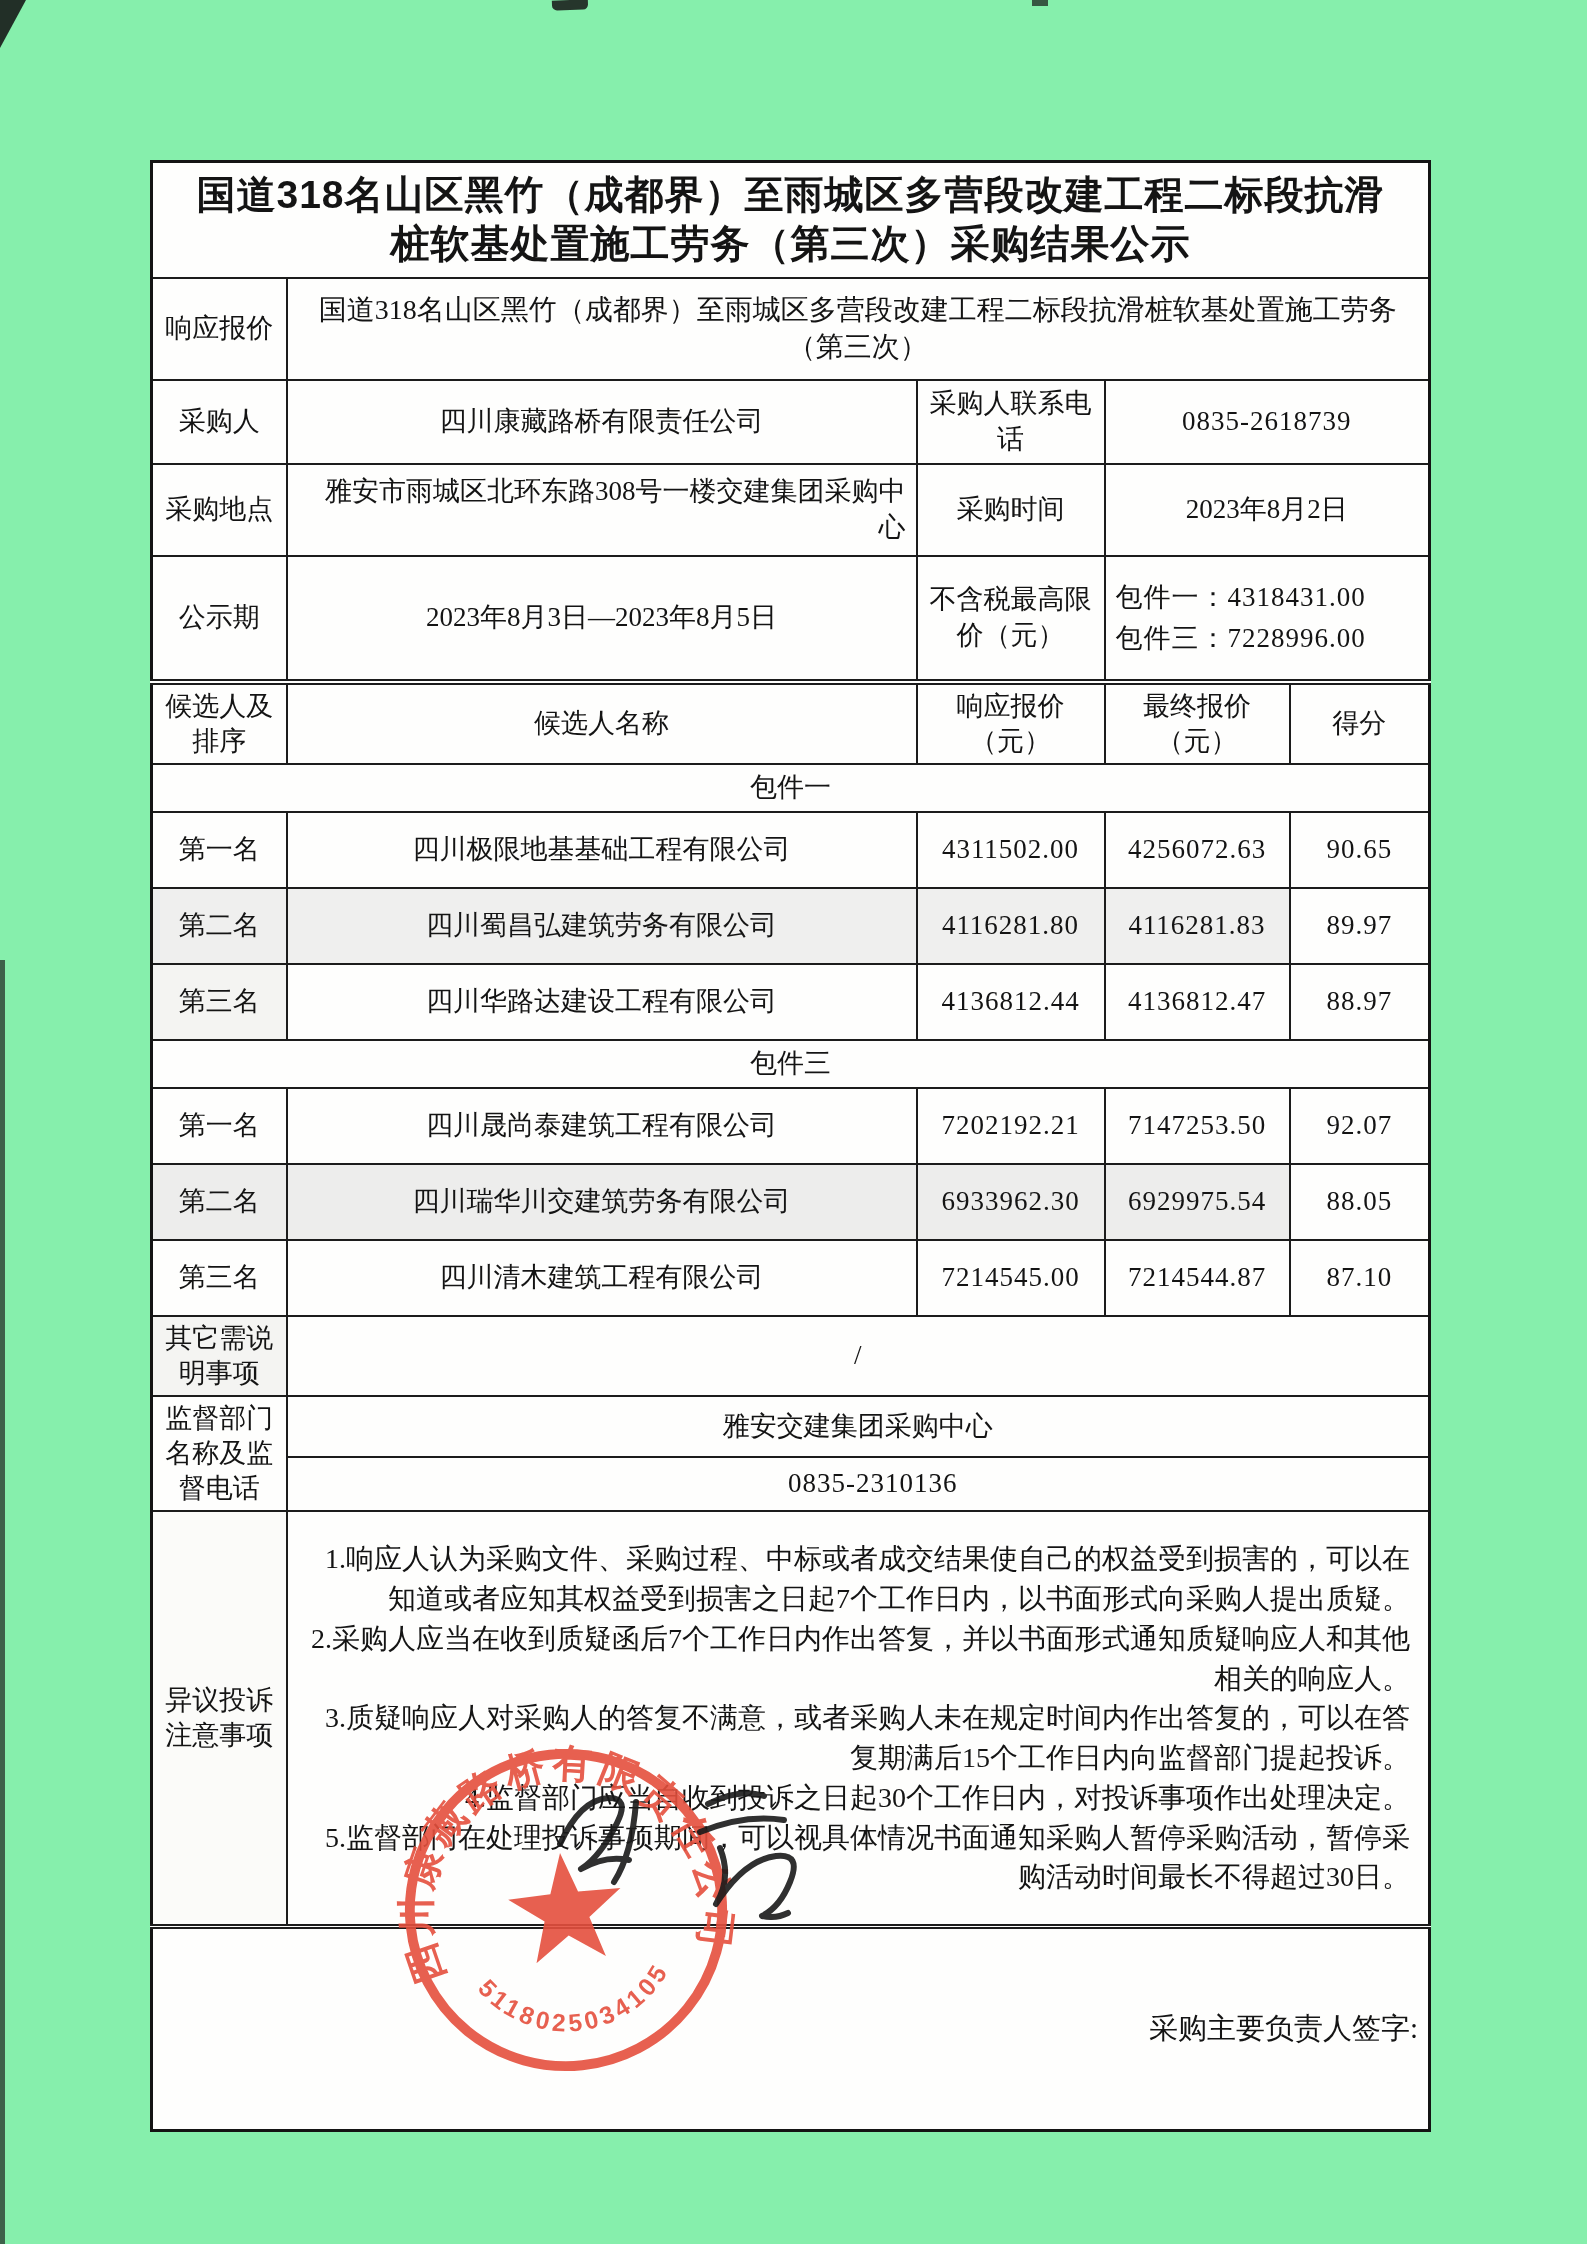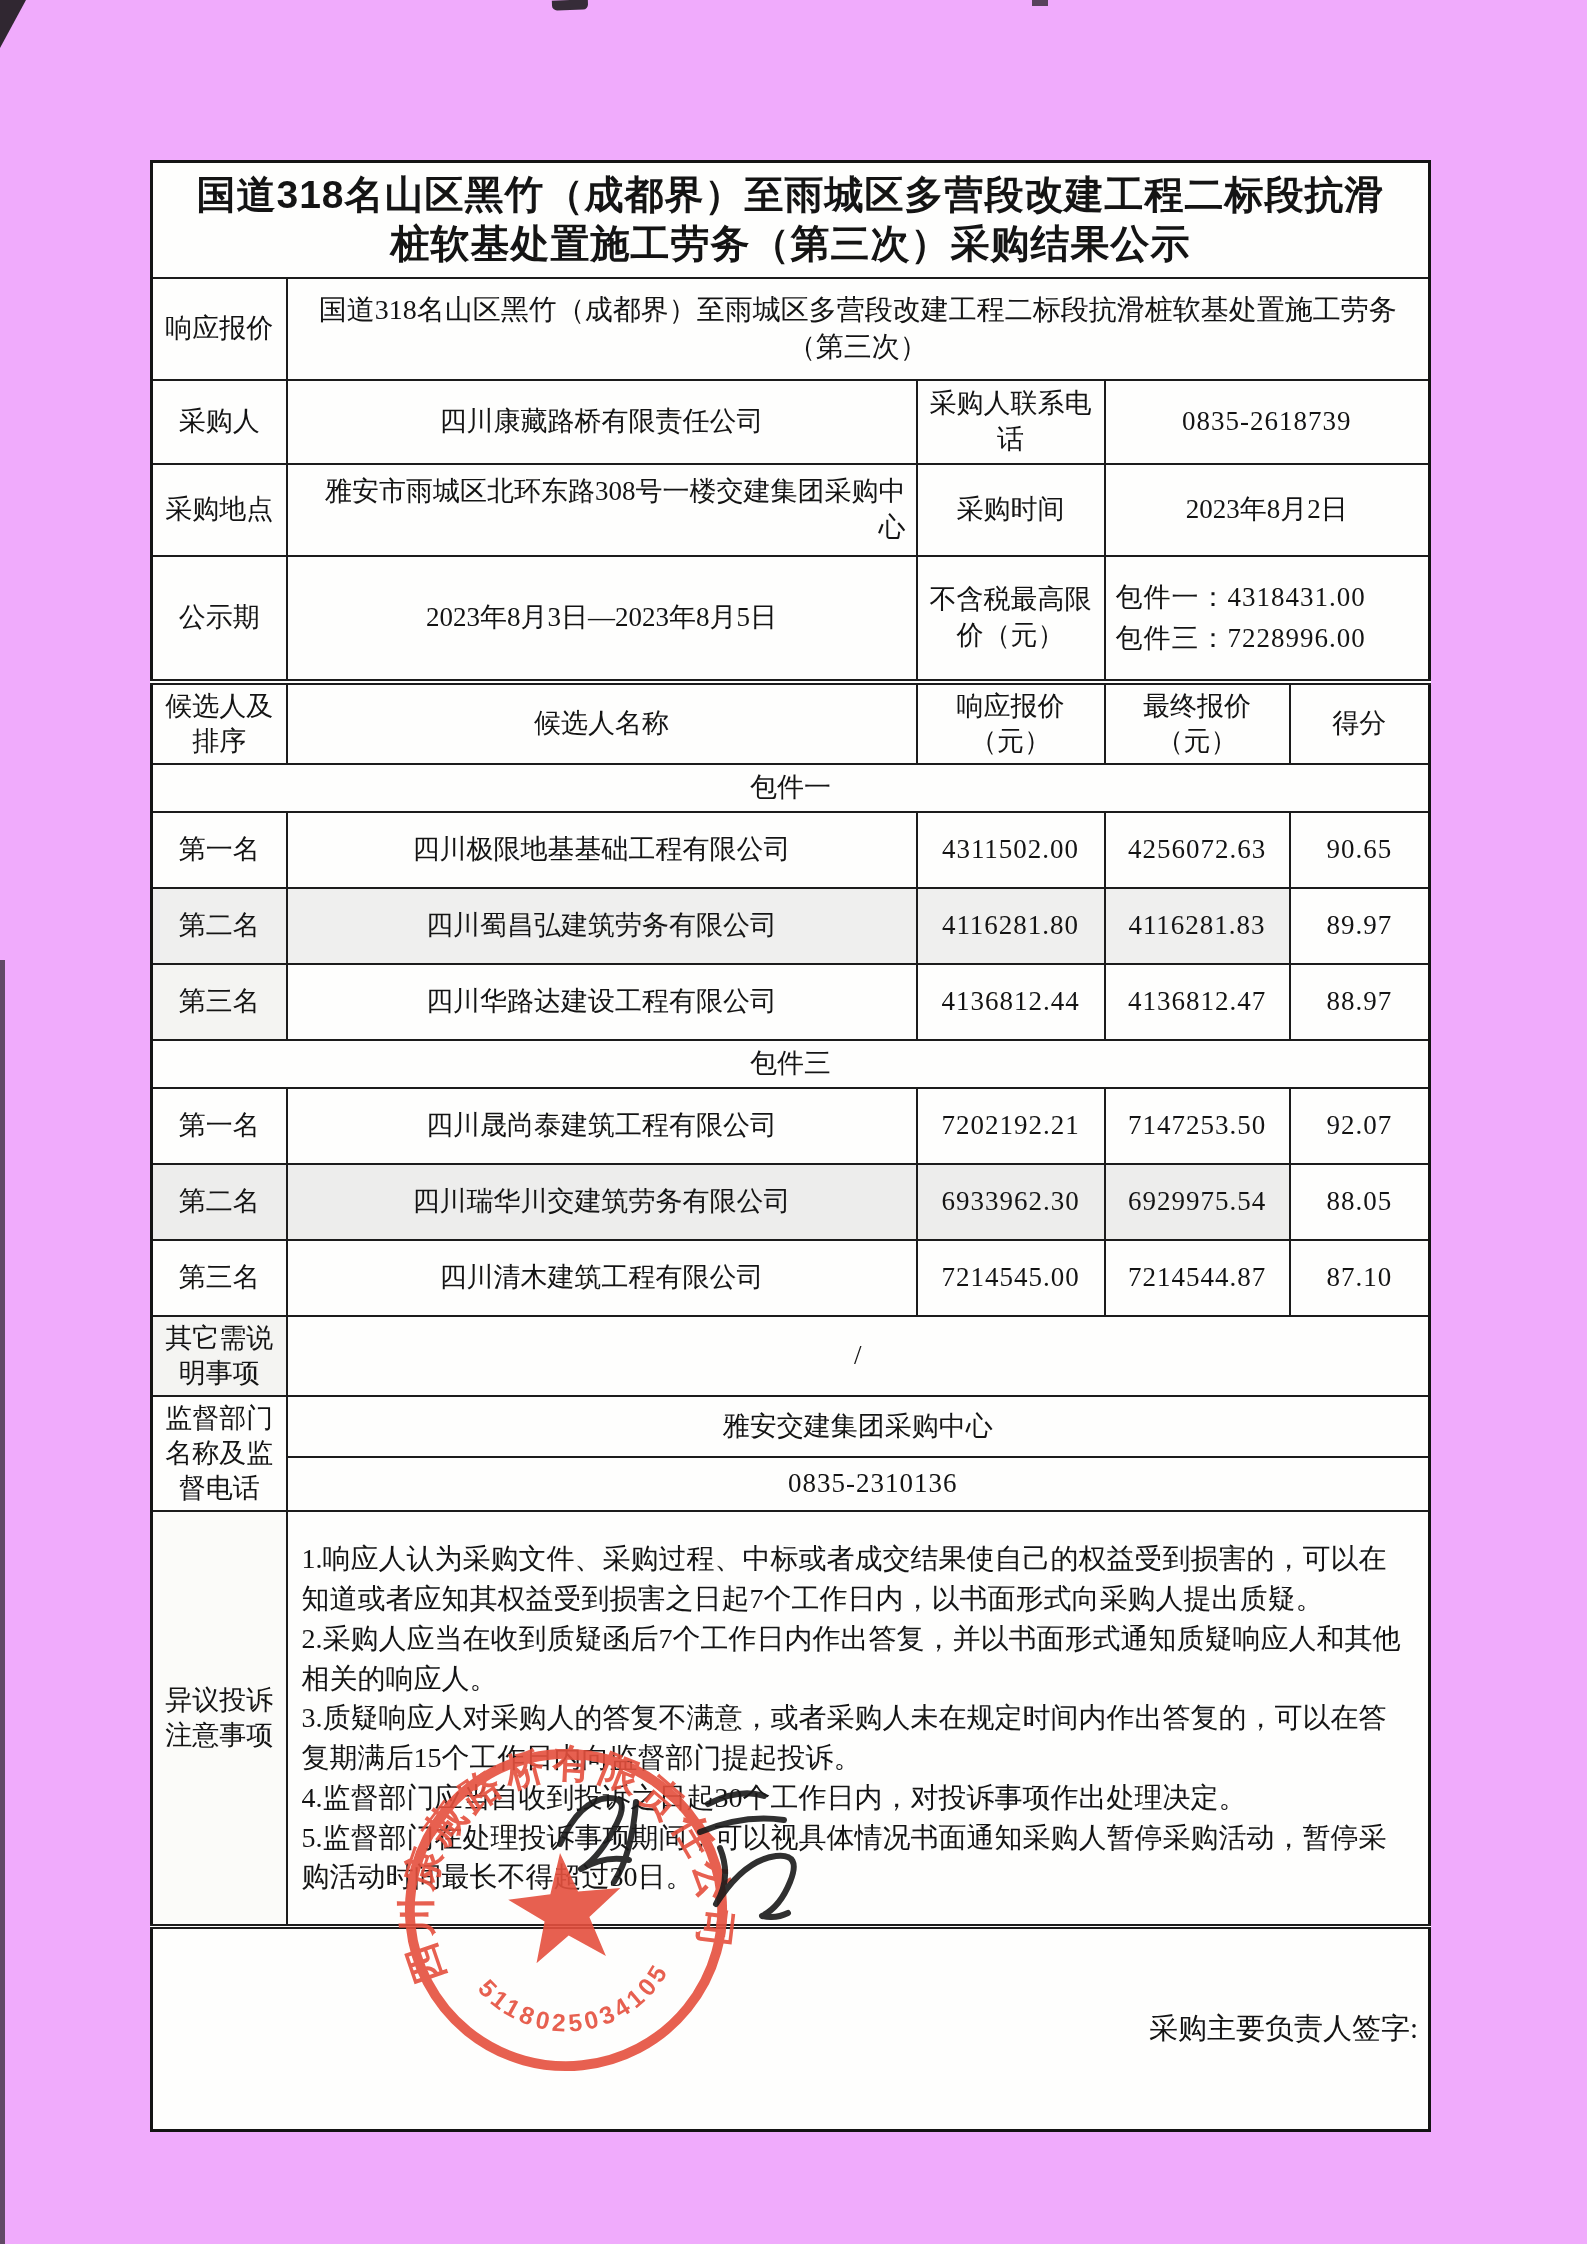--- a/index.html
+++ b/index.html
@@ -5,21 +5,21 @@
   html,body{margin:0;padding:0;}
   body{
     width:1587px;height:2244px;
     background:#e9e9e9;
     font-family:"Liberation Serif","DejaVu Serif",serif;
     color:#141414;
     position:relative;
   }
   .page{
     position:absolute;inset:0;
-    background:#f0abfc;
+    background:#86efac;
     overflow:hidden;
     text-decoration:underline;
   }
   
   .artifact{position:absolute;background:#151515;}
   .artifact.corner-topleft{left:0;top:0;width:26px;height:48px;clip-path:polygon(0 0,100% 0,0 100%);opacity:.88;}
   .artifact.top-dash-1{left:552px;top:0;width:36px;height:10px;opacity:.85;transform:rotate(-2deg);border-radius:0 0 5px 5px;}
   .artifact.top-dash-2{left:1032px;top:0;width:16px;height:6px;opacity:.7;}
   .artifact.left-streak{left:0;top:960px;width:5px;height:1284px;opacity:.65;}
   
@@ -58,21 +58,21 @@
   .r-sup-b td{height:42px;padding-left:40px;}
   .r-objection td{height:392px;}
   .r-sign td{
     height:192px;border-top:5px double #1c1c1c;
     text-align:right;vertical-align:middle;padding-left:16px;
     font-size:29px;
   }
   .label-cell{padding:4px 8px;}
   .obj-label{background:#fbfbf9;}
   .obj-text{
-    text-align:left;vertical-align:middle;
+    text-align:right;vertical-align:middle;
     font-size:28px;line-height:1.42;
     padding:10px 18px 10px 14px;
   }
   .obj-text p{margin:0;}
   .shade-a{background:#efefee;}
   .shade-b{background:#ededec;}
   .tint{background:#f4f4f2;}
   .num{letter-spacing:1px;}
   
   .seal{

